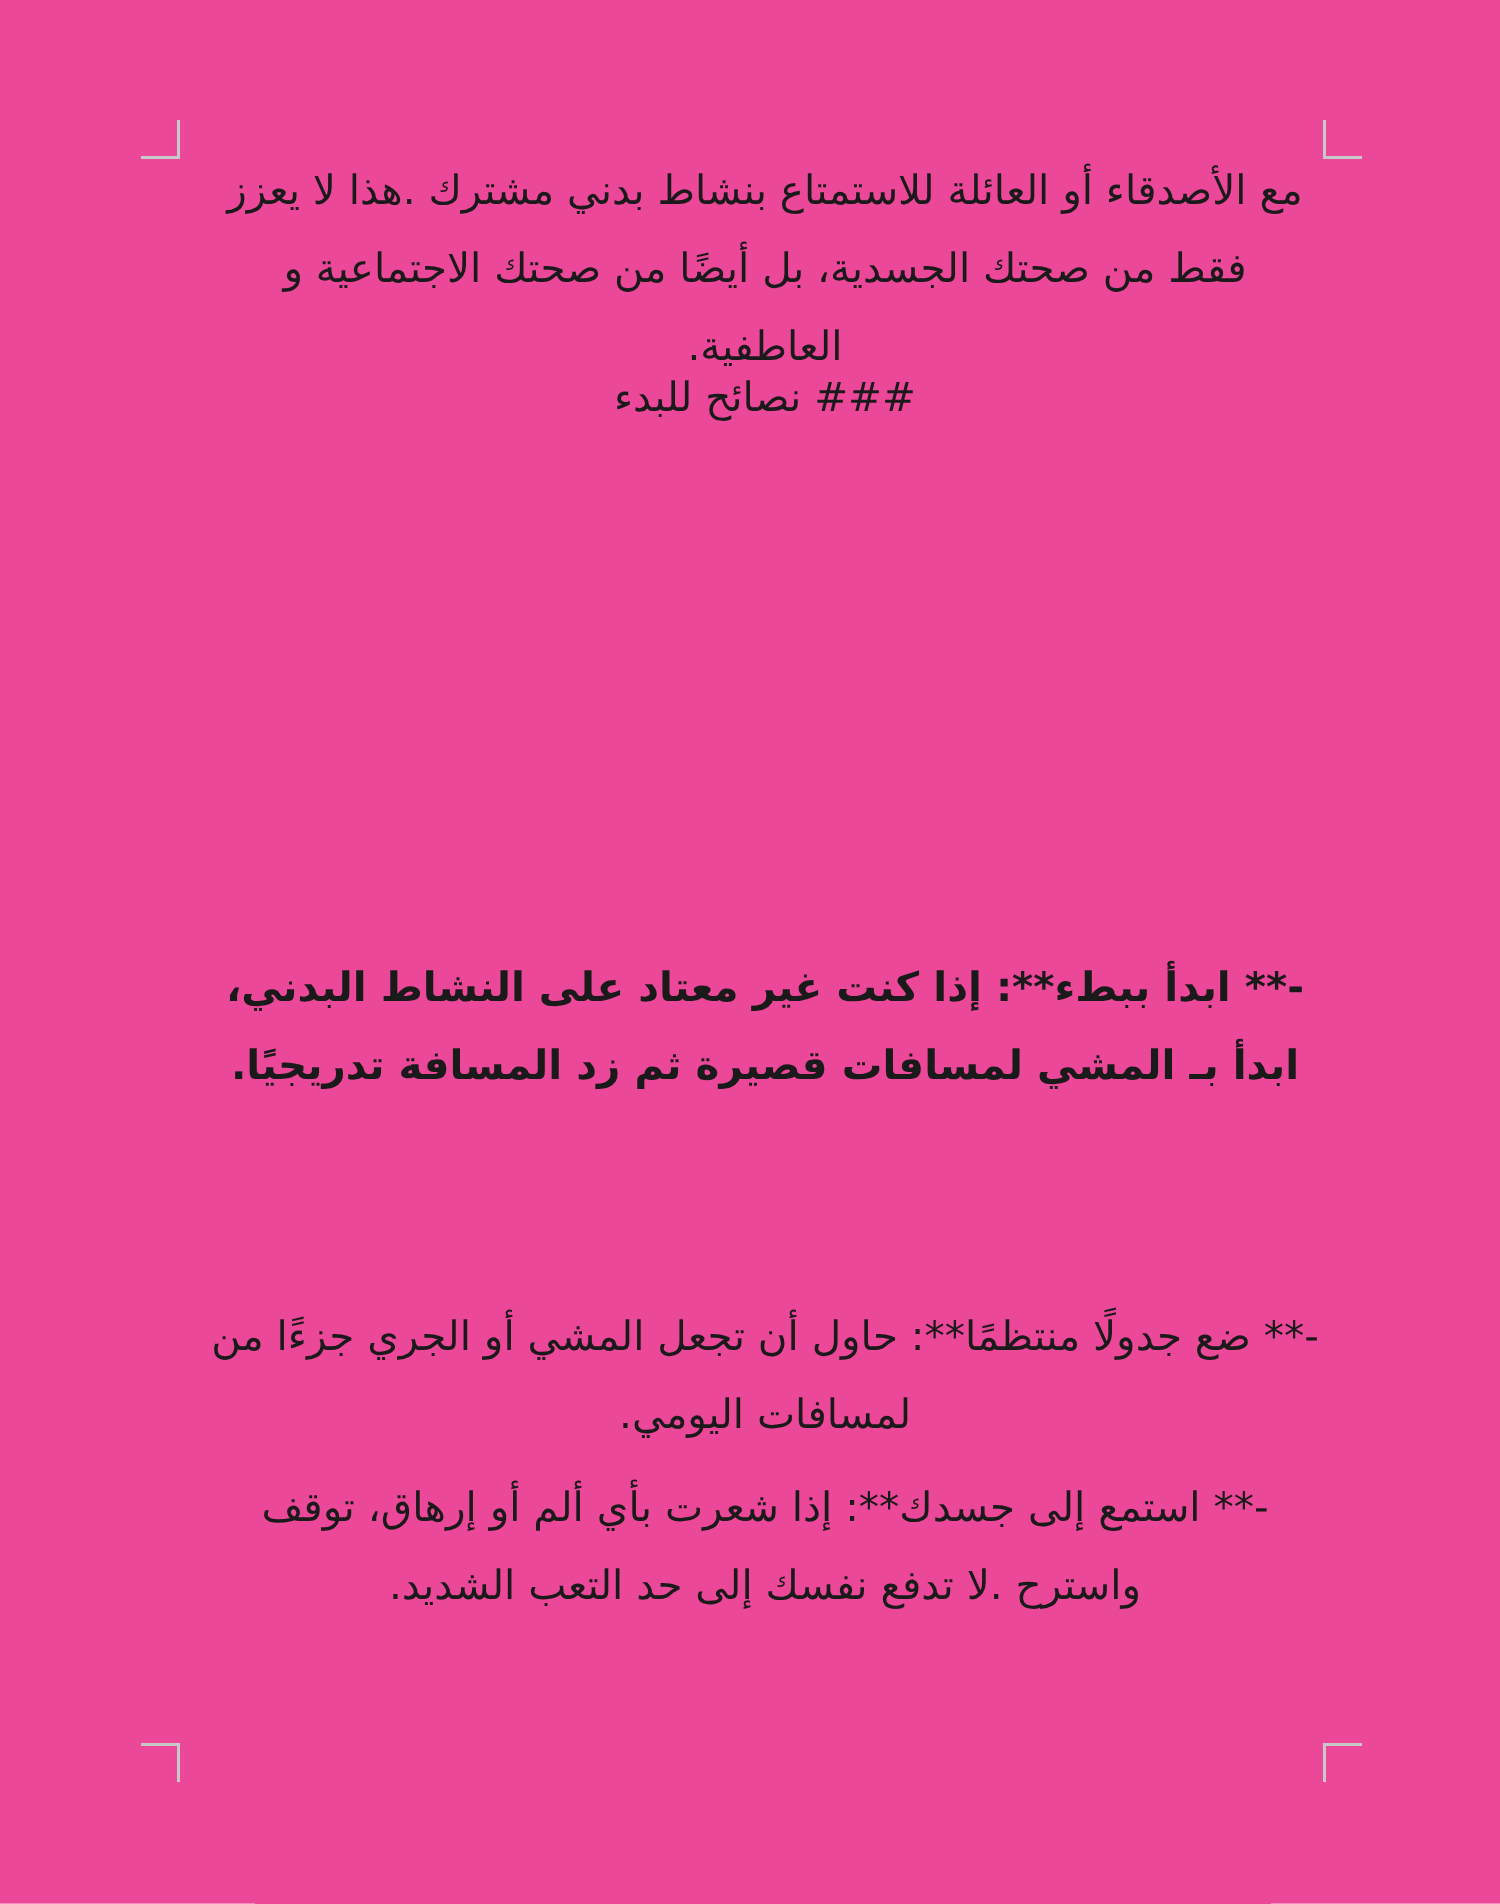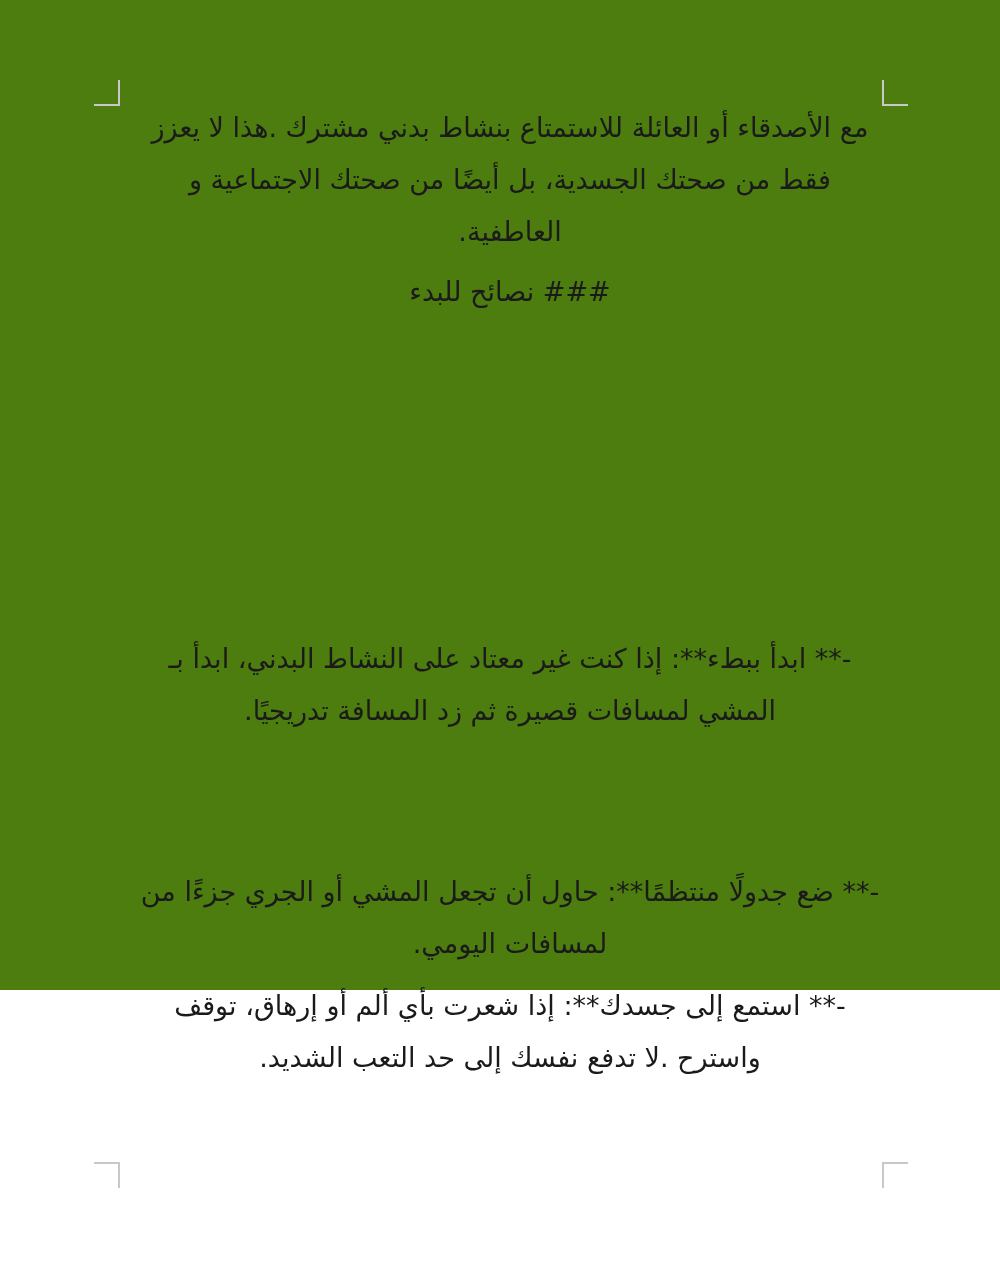--- a/index.html
+++ b/index.html
@@ -11,22 +11,22 @@
       width: 1000px;
       height: 1269px;
       position: relative;
       overflow: hidden;
       font-family: "DejaVu Sans", sans-serif;
       color: #1a1a1a;
     }
     .page {
       position: absolute;
       left: 0; top: 0;
-      width: 1000px; height: 990px;
-      background: #4d7c0f;
+      width: 1000px; height: 1269px;
+      background: #ec4899;
     }
     .corner {
       position: absolute;
       width: 24px;
       height: 24px;
       border-color: #c8c8c8;
       border-style: solid;
       border-width: 0;
     }
     .corner.tl { left: 94px; top: 80px; border-right-width: 2px; border-bottom-width: 2px; }
@@ -40,23 +40,23 @@
       width: 740px;
       direction: rtl;
       text-align: center;
       font-size: 27px;
       line-height: 52px;
     }
     .para {
       margin: 0;
     }
     #p-intro { top: 102px; }
-    #p-heading { top: 266px; }
+    #p-heading { top: 240px; }
     #p-lead { top: 458px; }
-    #p-tip1 { top: 633px; }
+    #p-tip1 { top: 633px; font-weight: bold; }
     #p-tip2 { top: 753px; }
     #p-tip3 { top: 866px; }
     #p-tip4 { top: 980px; }
   </style>
 </head>
 <body>
 
 <div class="page">
   <div class="corner tl"></div>
   <div class="corner tr"></div>

